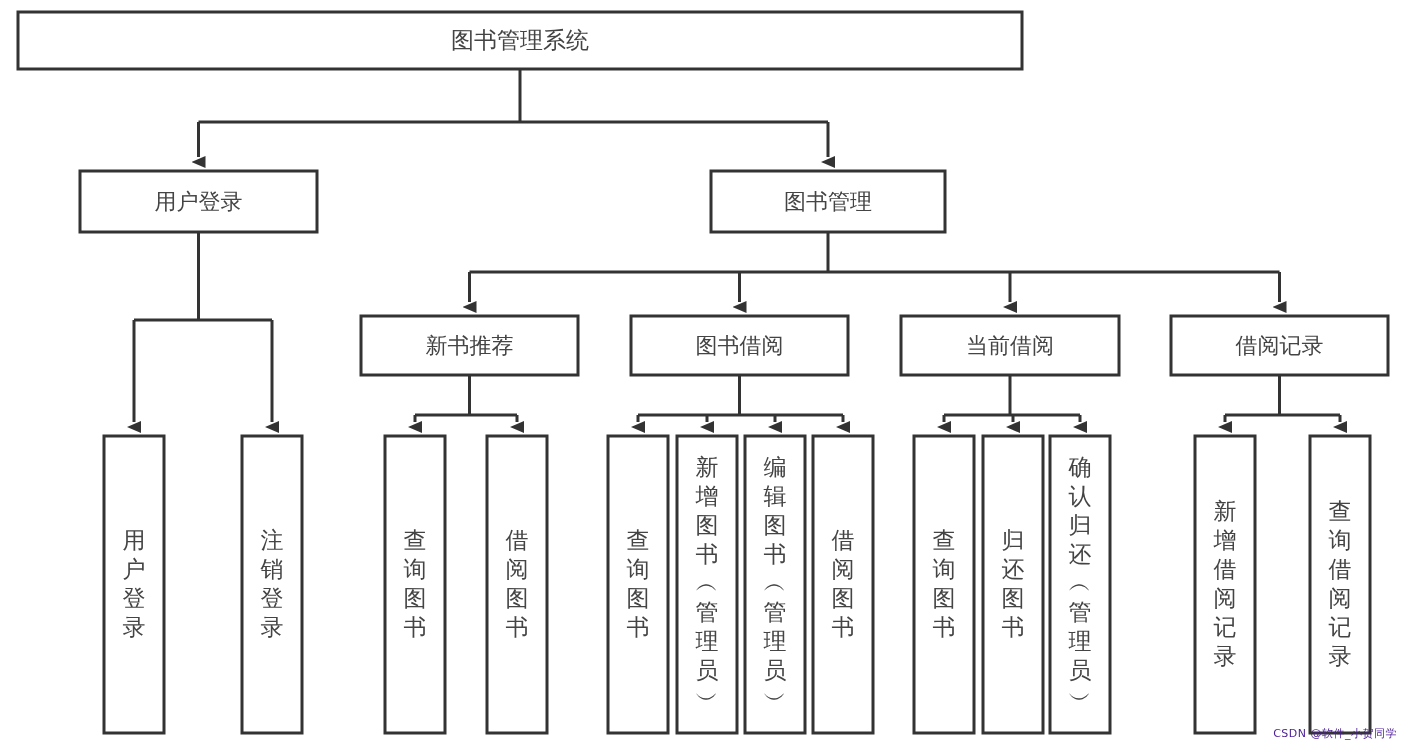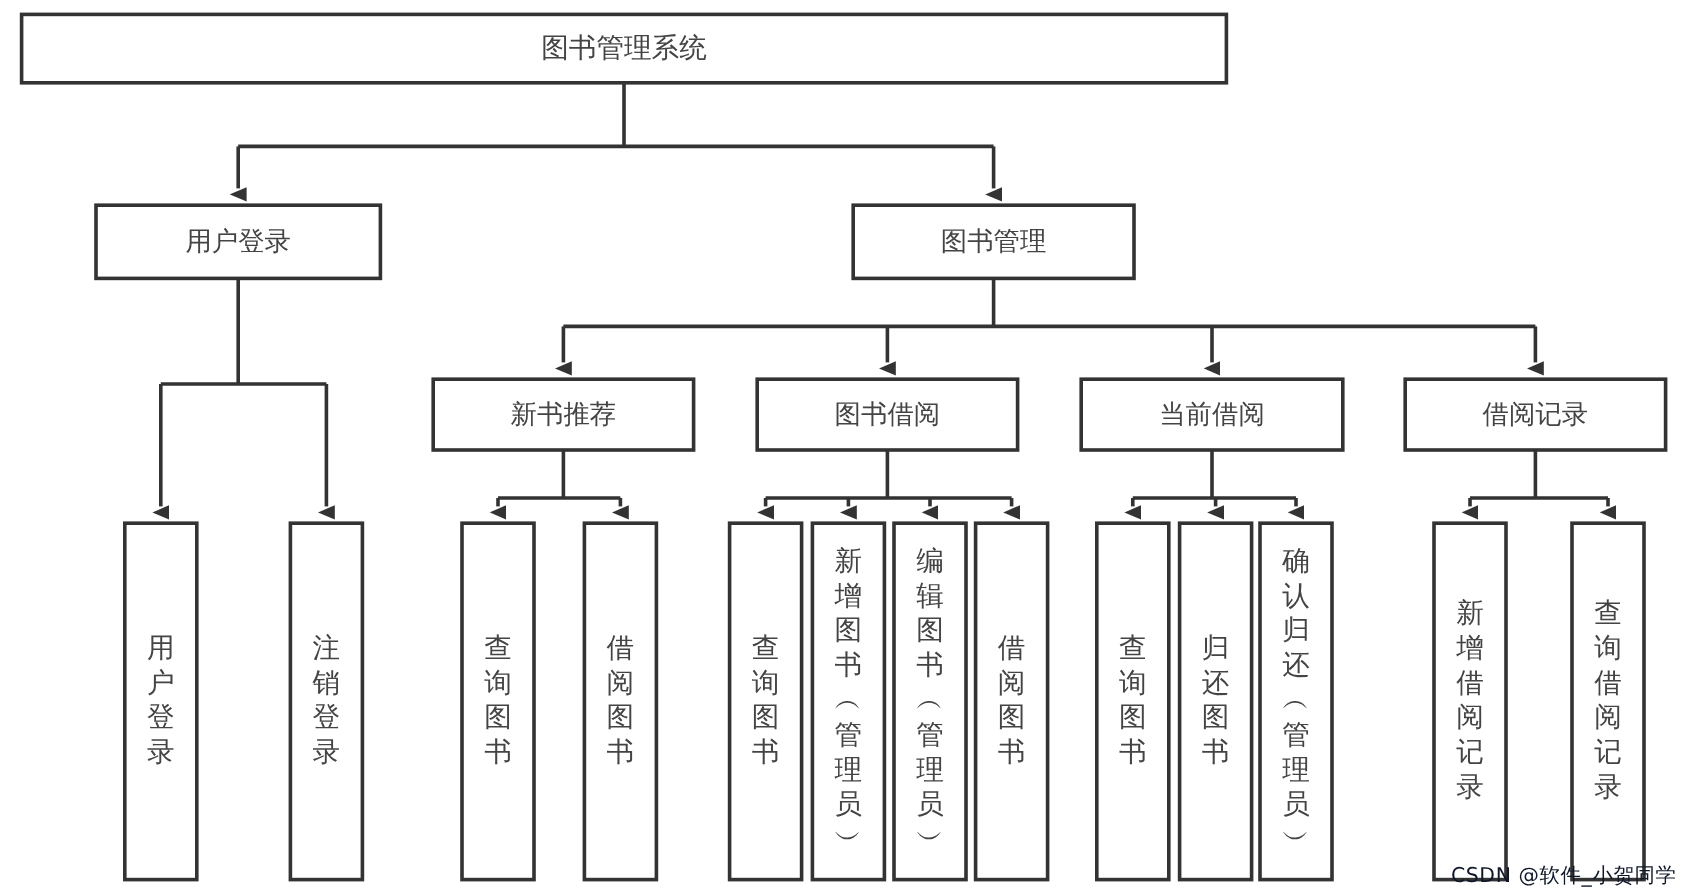--- a/index.html
+++ b/index.html
@@ -54,22 +54,22 @@
   }
   .arrow-head {
     fill: #333333;
     stroke: none;
   }
   .watermark {
     position: absolute;
     right: 8px;
     bottom: 6px;
     font-family: "DejaVu Sans", "Liberation Sans", sans-serif;
-    font-size: 17px;
-    color: #0f172a;
+    font-size: 11px;
+    color: #4c1d95;
     white-space: nowrap;
     letter-spacing: 0.5px;
   }
 </style>
 </head>
 <body>
 
 <div id="diagram-root">
   <svg class="flow" viewBox="0 0 1405 747">
     <defs>

